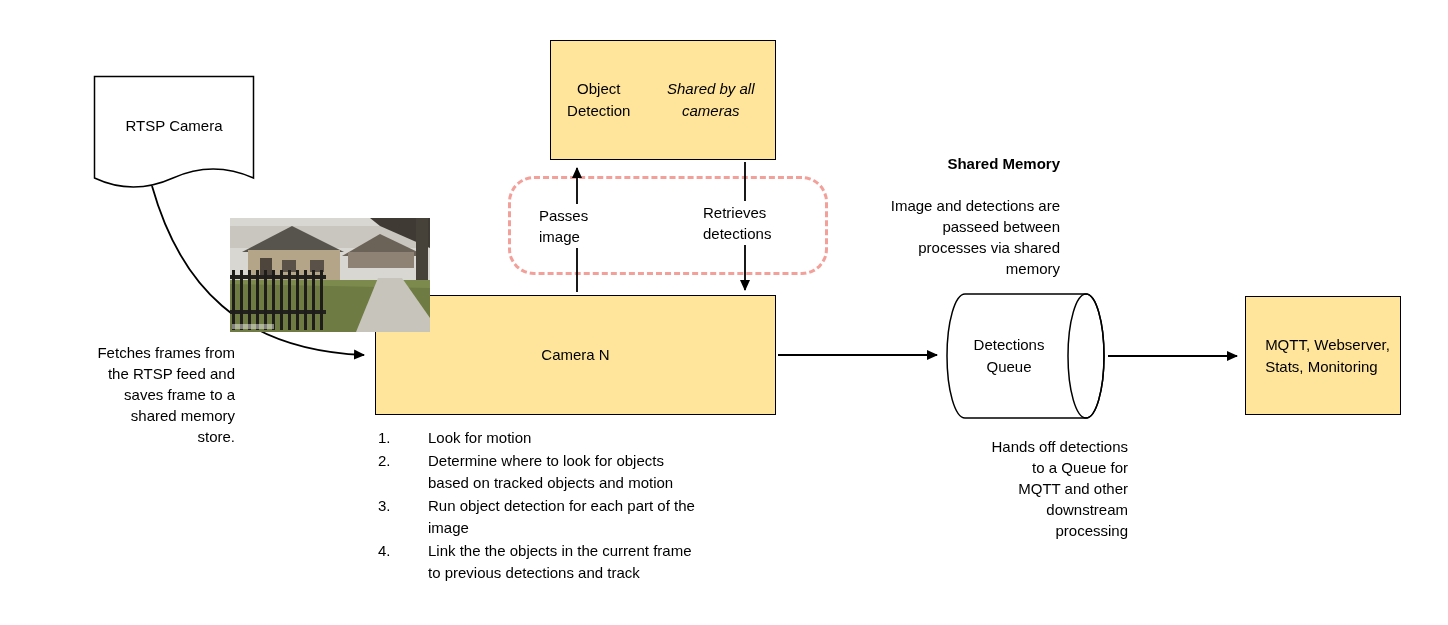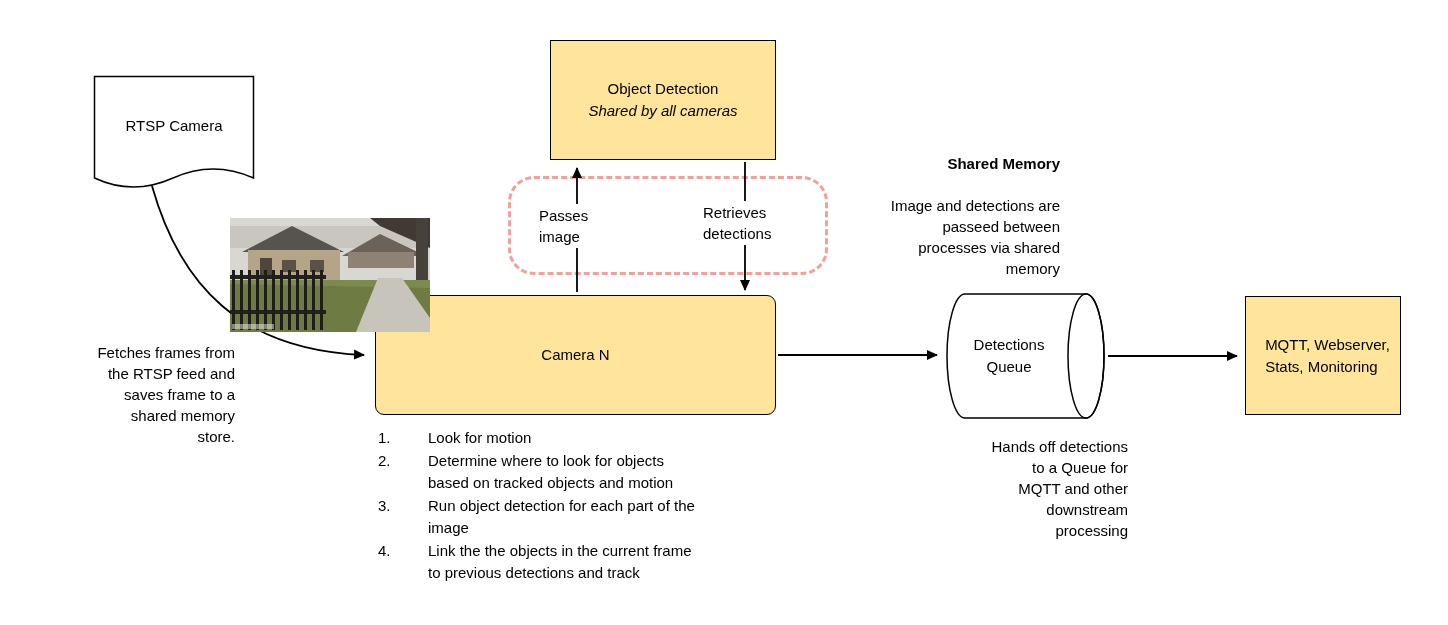--- a/index.html
+++ b/index.html
@@ -7,32 +7,32 @@
   #canvas {
     position:relative; width:1448px; height:625px; background:#ffffff;
     font-family:"Liberation Sans", sans-serif; font-size:15px; color:#000;
     overflow:hidden;
   }
   svg.connectors { position:absolute; left:0; top:0; z-index:1; pointer-events:none; }
 
   .node { position:absolute; z-index:2; }
   .yellow-box {
     background:#FFE59B; border:1.5px solid #000;
-    display:flex; flex-direction:column; align-items:center; justify-content:center;
+    display:flex; flex-direction:row; align-items:center; justify-content:center;
     text-align:center; line-height:22px;
   }
 
   #node-rtsp { left:70px; top:75px; width:162px; height:125px;margin-left:23px; }
   #node-rtsp svg { position:absolute; left:0; top:0; }
   #node-rtsp .shape-label { position:absolute; left:0; top:42px; width:100%; text-align:center; }
 
   #node-object-detection { left:550px; top:40px; width:226px; height:120px; }
   #node-object-detection .subtitle { font-style:italic; }
 
-  #node-camera-n { left:375px; top:295px; width:401px; height:120px;border-radius:9px; }
+  #node-camera-n { left:375px; top:295px; width:401px; height:120px; }
 
   #node-mqtt {
     left:1245px; top:296px; width:156px; height:119px;
     align-items:center; padding-left:9px; text-align:left; white-space:pre-line;
   }
 
   #node-queue { left:945px; top:292px; width:162px; height:128px; }
   #node-queue svg { position:absolute; left:0; top:0; }
   #node-queue .shape-label {
     position:absolute; inset:0; display:flex; align-items:center; justify-content:center;

